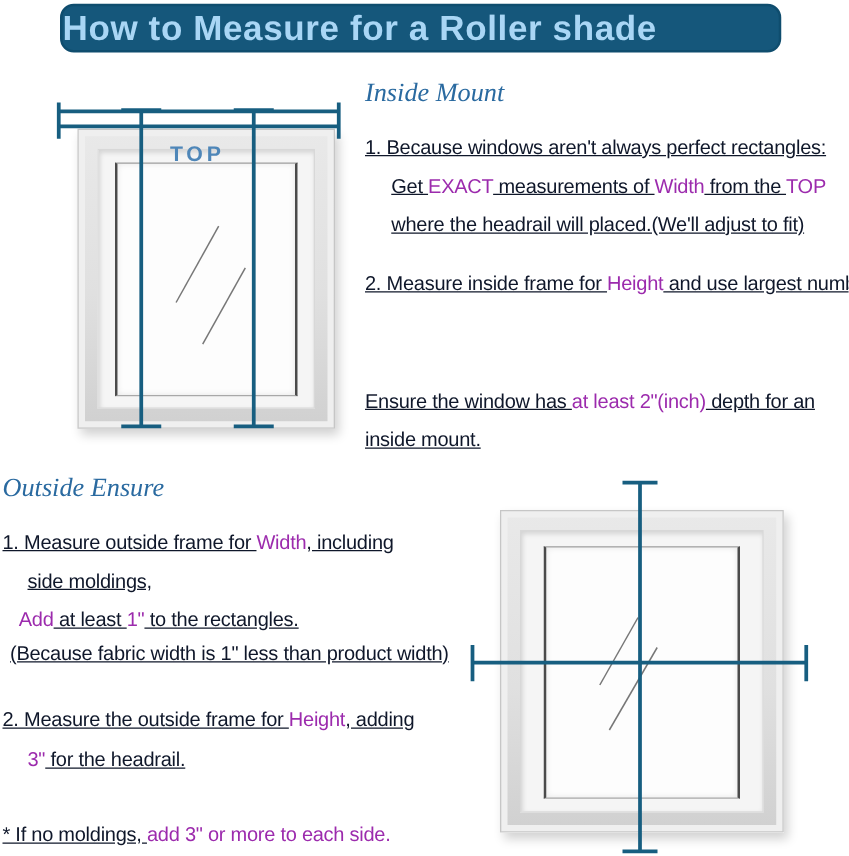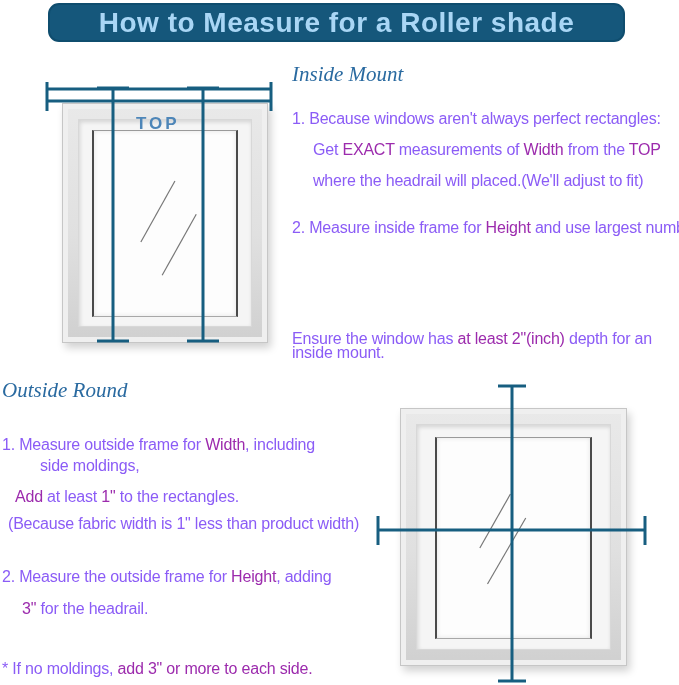--- a/index.html
+++ b/index.html
@@ -4,36 +4,36 @@
 <style>
   html,body{margin:0;padding:0;background:#fff;}
   .page{
     position:relative;width:679px;height:685px;background:#ffffff;
     font-family:"Liberation Sans",sans-serif;overflow:hidden;
   }
   
   .title-bar{
     position:absolute;left:48px;top:3px;width:577px;height:39px;
     background:#15577B;border:2px solid #0F4D6E;border-radius:11px;
-    display:flex;align-items:center;justify-content:center;
+    display:flex;align-items:center;
     color:#A9D6F5;font-size:28px;font-weight:bold;letter-spacing:0.5px;
     box-sizing:border-box;white-space:nowrap;
   }
   
   .section{position:absolute;}
   .sec-heading{
     position:absolute;top:0;left:0;
     font-family:"Liberation Serif",serif;font-style:italic;
     font-size:21px;color:#2A6AA0;white-space:nowrap;
   }
   .txt-line{
     position:absolute;font-size:16px;color:#1b1b1b;
     white-space:nowrap;letter-spacing:-0.2px;
   }
-  .seg-n{color:#8b5cf6;}
+  .seg-n{color:#0f172a;text-decoration:underline;}
   .seg-p{color:#9C2BAD;}
   
   .win{position:absolute;}
   .frame-outer{
     position:absolute;box-sizing:border-box;
     background:linear-gradient(180deg,#e9e9e9 0%,#e0e0e0 55%,#d0d0d0 100%);
     border:1px solid #c6c6c6;
     box-shadow:3px 5px 8px rgba(0,0,0,0.18), inset 0 0 0 5px #efefef;
   }
   .frame-mid{
@@ -90,28 +90,28 @@
     </svg>
     <div class="top-label" style="left:96px;top:34px;">TOP</div>
   </div>
 
   <div class="section" style="left:292px;top:62px;width:387px;height:310px;">
     <div class="sec-heading">Inside Mount</div>
     <div class="txt-line" style="top:48px;left:0;"><span class="seg-n">1. Because windows aren't always perfect rectangles:</span></div>
     <div class="txt-line" style="top:79px;left:21px;"><span class="seg-n">Get </span><span class="seg-p">EXACT</span><span class="seg-n"> measurements of </span><span class="seg-p">Width</span><span class="seg-n"> from the </span><span class="seg-p">TOP</span></div>
     <div class="txt-line" style="top:110px;left:21px;"><span class="seg-n">where the headrail will placed.(We'll adjust to fit)</span></div>
     <div class="txt-line" style="top:157px;left:0;"><span class="seg-n">2. Measure inside frame for </span><span class="seg-p">Height</span><span class="seg-n"> and use largest number</span></div>
-    <div class="txt-line" style="top:251px;left:0;margin-top:17px;"><span class="seg-n">Ensure the window has </span><span class="seg-p">at least 2"(inch)</span><span class="seg-n"> depth for an</span></div>
+    <div class="txt-line" style="top:251px;left:0;"><span class="seg-n">Ensure the window has </span><span class="seg-p">at least 2"(inch)</span><span class="seg-n"> depth for an</span></div>
     <div class="txt-line" style="top:282px;left:0;text-align:center;"><span class="seg-n">inside mount.</span></div>
   </div>
 
   <div class="section" style="left:2px;top:378px;width:365px;height:307px;">
-    <div class="sec-heading">Outside Round</div>
-    <div class="txt-line" style="top:48px;left:0;margin-top:10px;"><span class="seg-n">1. Measure outside frame for </span><span class="seg-p">Width</span><span class="seg-n">, including</span></div>
-    <div class="txt-line" style="top:79px;left:38px;"><span class="seg-n">side moldings,</span></div>
+    <div class="sec-heading">Outside Ensure</div>
+    <div class="txt-line" style="top:48px;left:0;"><span class="seg-n">1. Measure outside frame for </span><span class="seg-p">Width</span><span class="seg-n">, including</span></div>
+    <div class="txt-line" style="top:79px;left:20px;"><span class="seg-n">side moldings,</span></div>
     <div class="txt-line" style="top:110px;left:13px;"><span class="seg-p">Add</span><span class="seg-n"> at least </span><span class="seg-p">1"</span><span class="seg-n"> to the rectangles.</span></div>
     <div class="txt-line" style="top:137px;left:6px;"><span class="seg-n">(Because fabric width is 1" less than product width)</span></div>
     <div class="txt-line" style="top:190px;left:0;"><span class="seg-n">2. Measure the outside frame for </span><span class="seg-p">Height</span><span class="seg-n">, adding</span></div>
     <div class="txt-line" style="top:222px;left:20px;"><span class="seg-p">3"</span><span class="seg-n">  for the headrail.</span></div>
     <div class="txt-line" style="top:282px;left:0;"><span class="seg-n">* If no moldings, </span><span class="seg-p">add 3" or more to each side.</span></div>
   </div>
 
   <div class="win" style="left:368px;top:378px;width:292px;height:307px;">
     <div class="frame-outer" style="left:32px;top:30px;width:227px;height:258px;">
       <div class="frame-mid">

